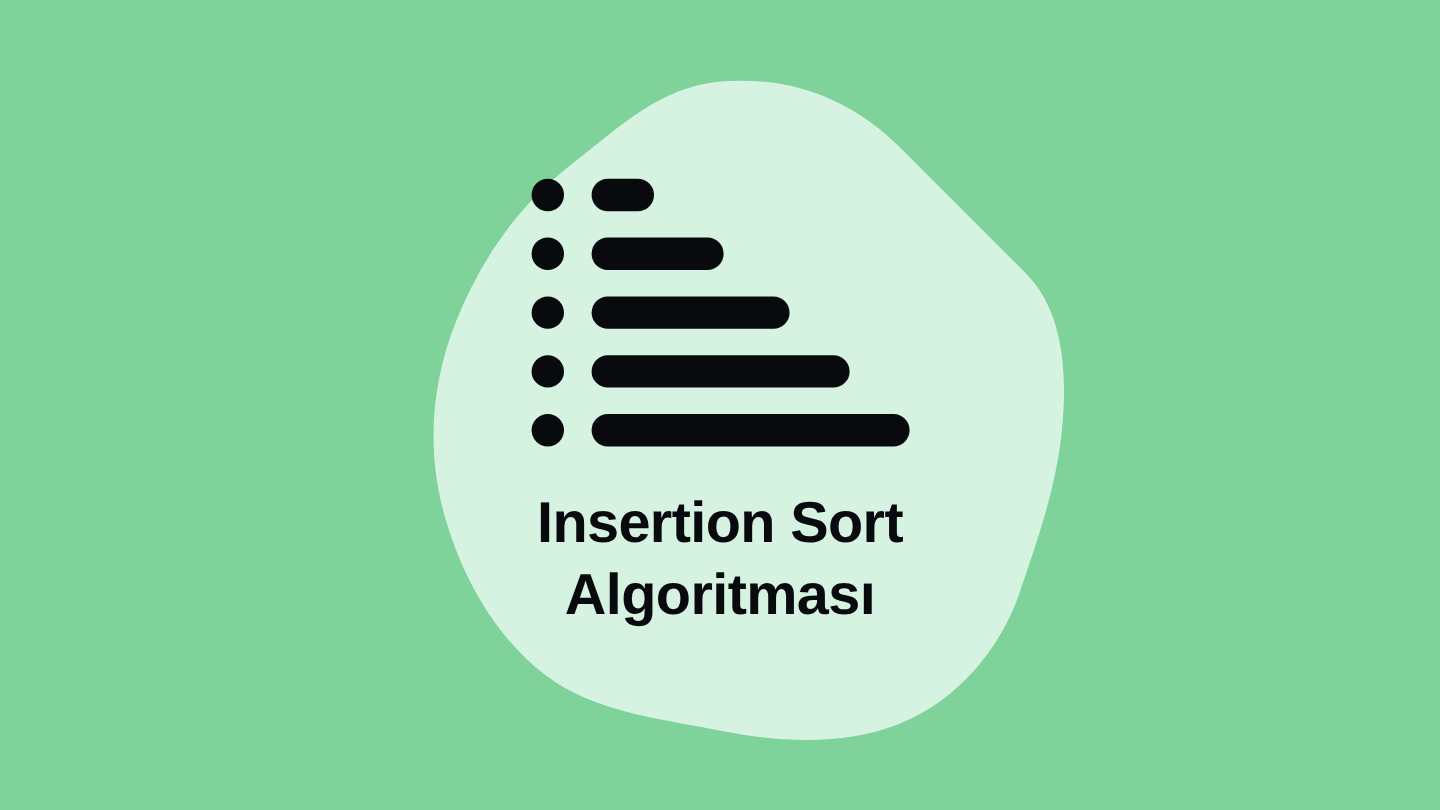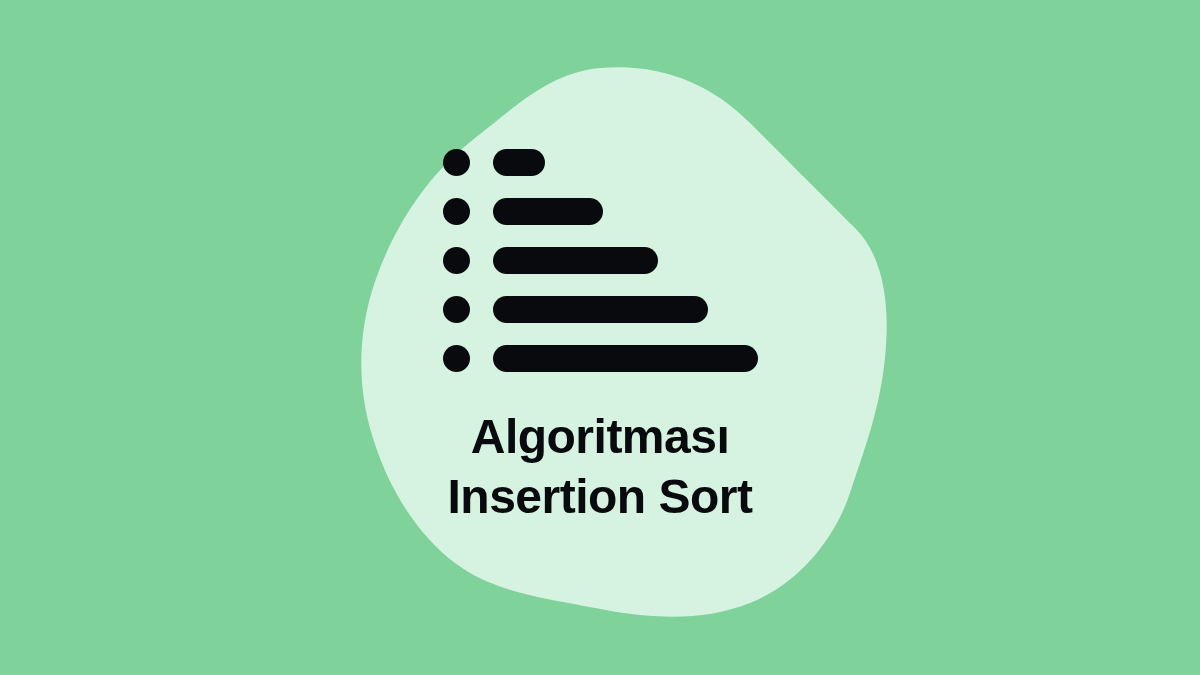--- a/index.html
+++ b/index.html
@@ -91,16 +91,16 @@
     <div class="row">
       <div class="dot"></div>
       <div class="bar" style="width:215px"></div>
     </div>
     <div class="row">
       <div class="dot"></div>
       <div class="bar" style="width:265px"></div>
     </div>
   </div>
   <div class="title">
+    <div>Insertion Sort</div>
     <div>Algoritması</div>
-    <div>Insertion Sort</div>
   </div>
 </div>
 
 </body></html>

